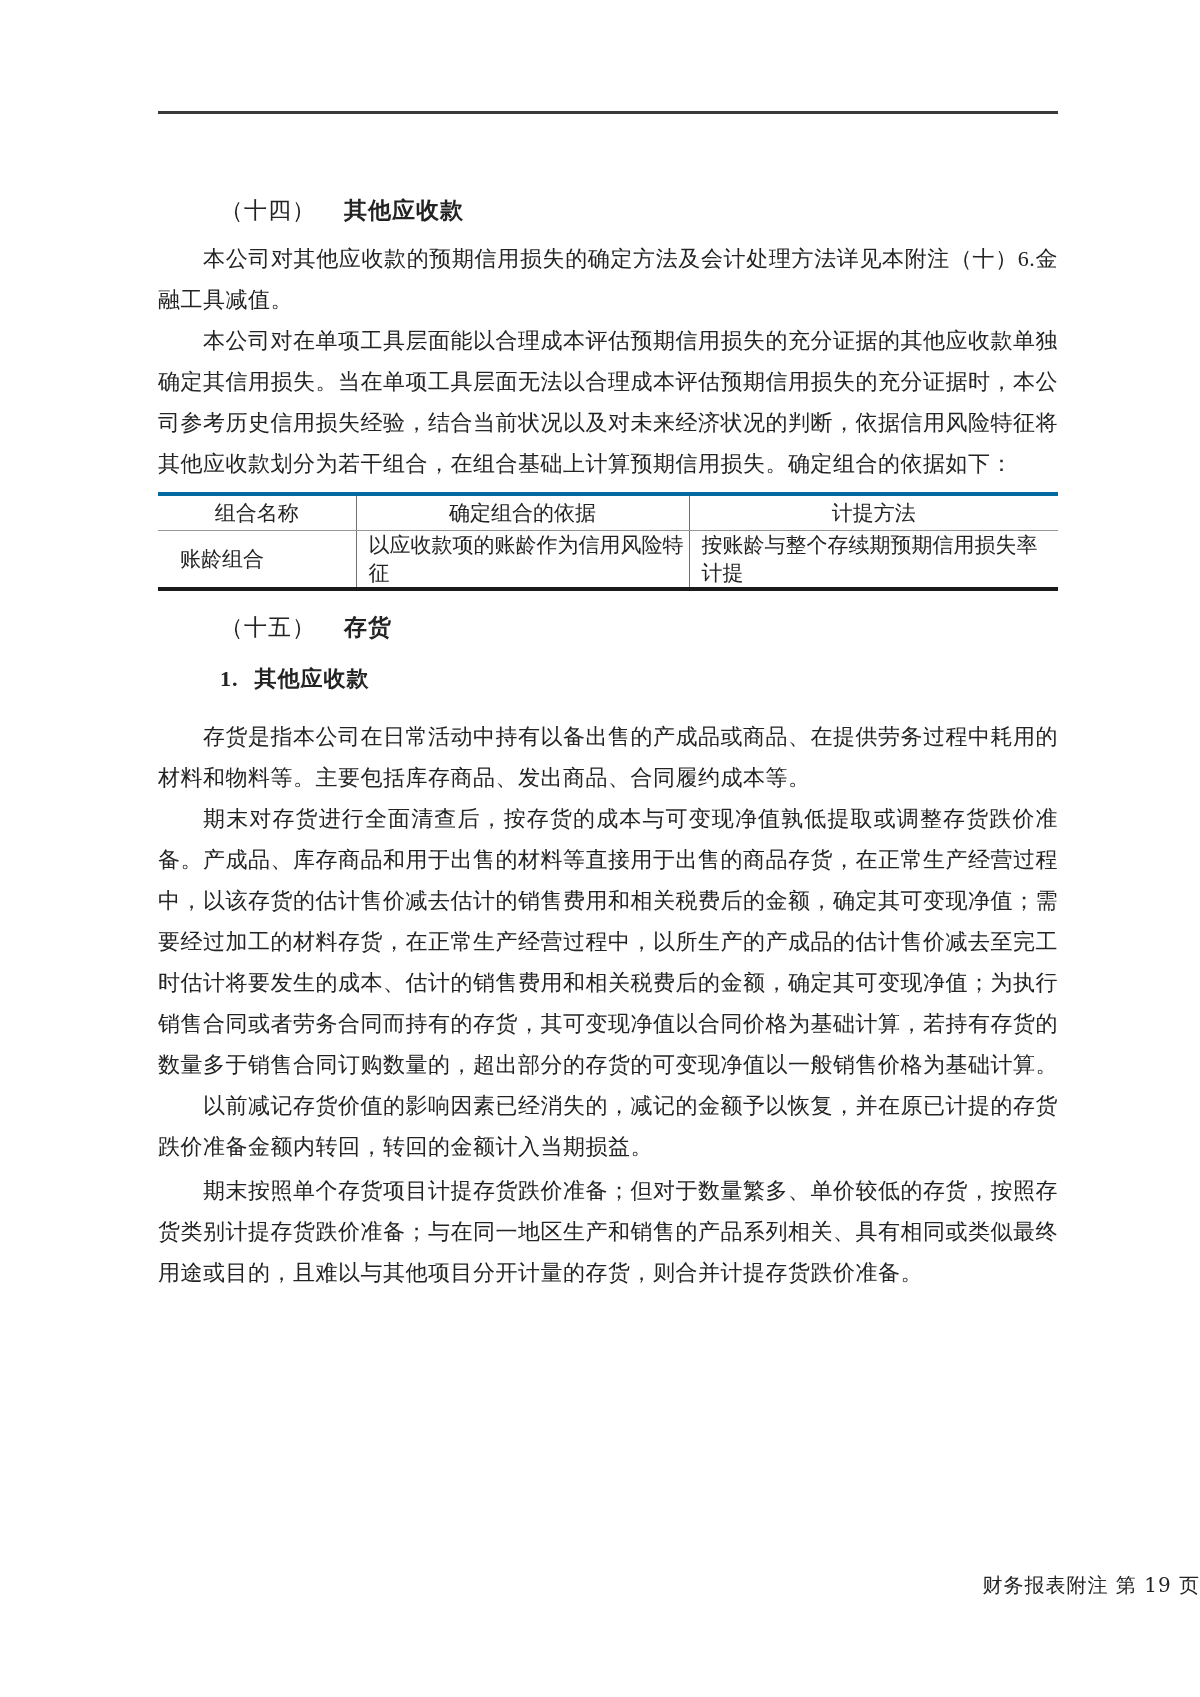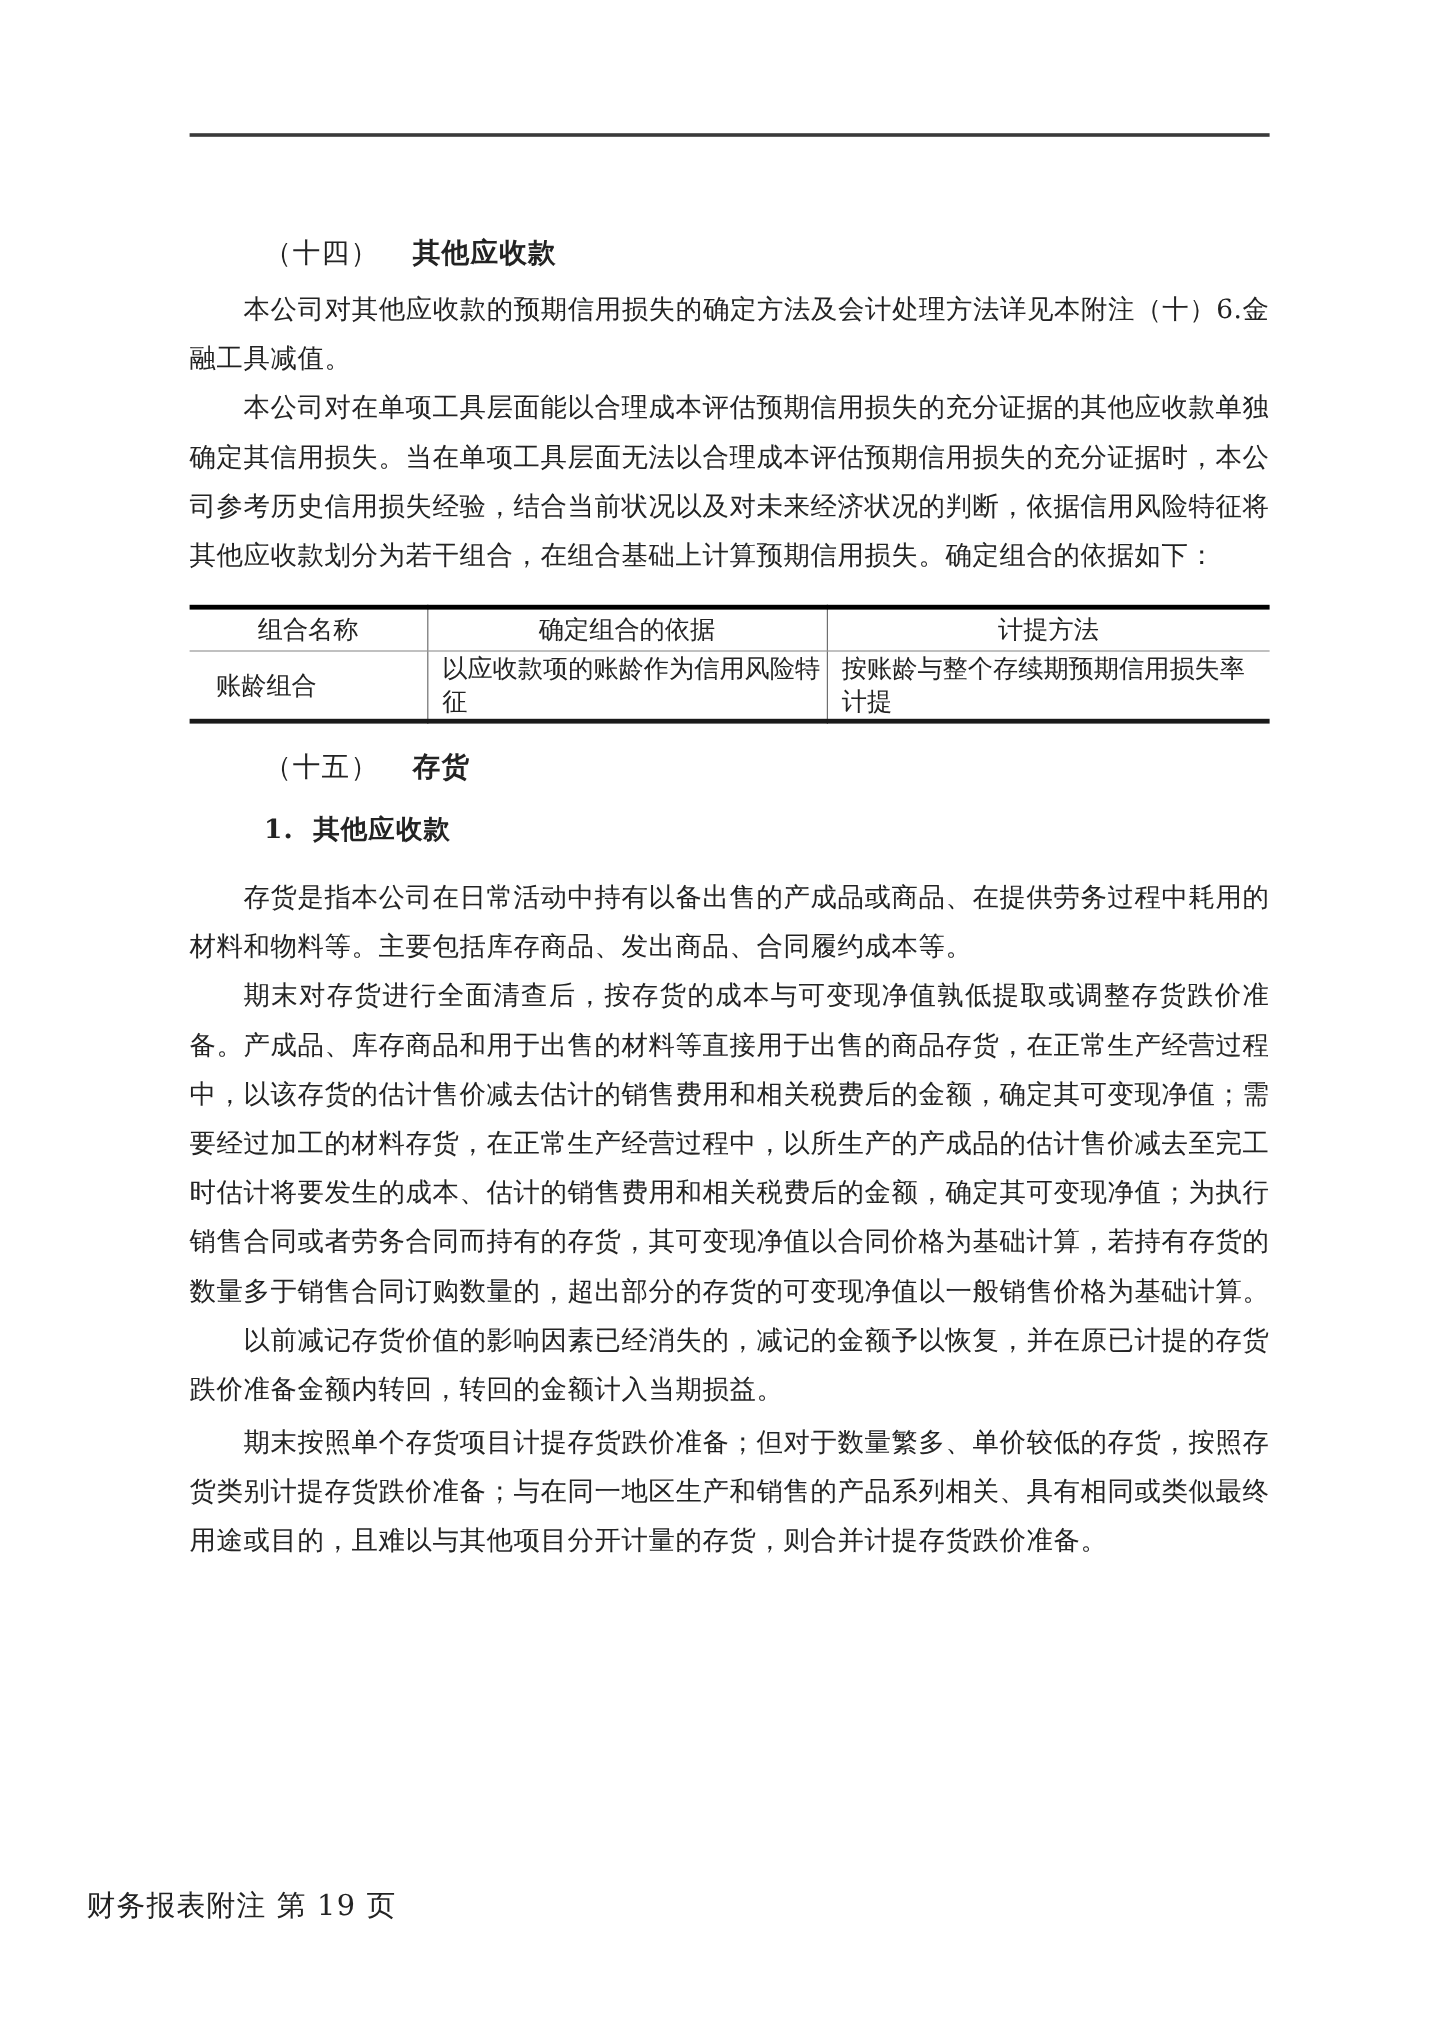--- a/index.html
+++ b/index.html
@@ -5,21 +5,21 @@
   html,body { margin:0; padding:0; background:#e9e9e9; }
   .page {
     position:relative;
     width:1200px; height:1697px;
     margin:0 auto;
     background:#ffffff;
     font-family:"DejaVu Serif","Liberation Serif",serif;
     color:#232323;
     overflow:hidden;
   }
-  .content { margin-left:158px; width:900px; }
+  .content { margin-left:158px; width:900px;font-family:Liberation Serif, serif; }
 
   .top-rule {
     margin-top:111px;
     border-top:3px solid #3a3a3a;
     height:0;
   }
 
   h2.section {
     margin:82px 0 0 0;
     padding-left:62px;
@@ -57,23 +57,23 @@
   #p15-3b { margin-top:3px; }
   #p15-3c { margin-top:0; }
 
   #h15 { margin-top:22px; }
   #h15-1 { margin-top:21px; }
   #h15-2 { margin-top:17px; }
   #h15-3 { margin-top:13px; }
 
   table.notes {
     width:100%;
-    margin-top:20px;
+    margin-top:8px;
     border-collapse:collapse;
-    border-top:4px solid #000000;
+    border-top:4px solid #0369a1;
     border-bottom:4px solid #1a1a1a;
     font-size:21px;
     table-layout:fixed;
   }
   table.notes col.c1 { width:22%; }
   table.notes col.c2 { width:37%; }
   table.notes col.c3 { width:41%; }
   table.notes th {
     font-weight:normal;
     text-align:center;
@@ -89,22 +89,22 @@
   table.notes td:first-child { padding-left:22px; }
   table.notes th:nth-child(1), table.notes td:nth-child(1),
   table.notes th:nth-child(2), table.notes td:nth-child(2) {
     border-right:1px solid #6f6f6f;
   }
 
   .footer {
     position:absolute;
     top:1572px;
     left:72px; right:0;
-    text-align:left;
-    font-size:24px;
+    text-align:right;
+    font-size:20px;
     letter-spacing:1px;
   }
 </style>
 </head>
 <body>
 
 <div class="page">
   <div class="content">
 
     <div class="top-rule"></div>

